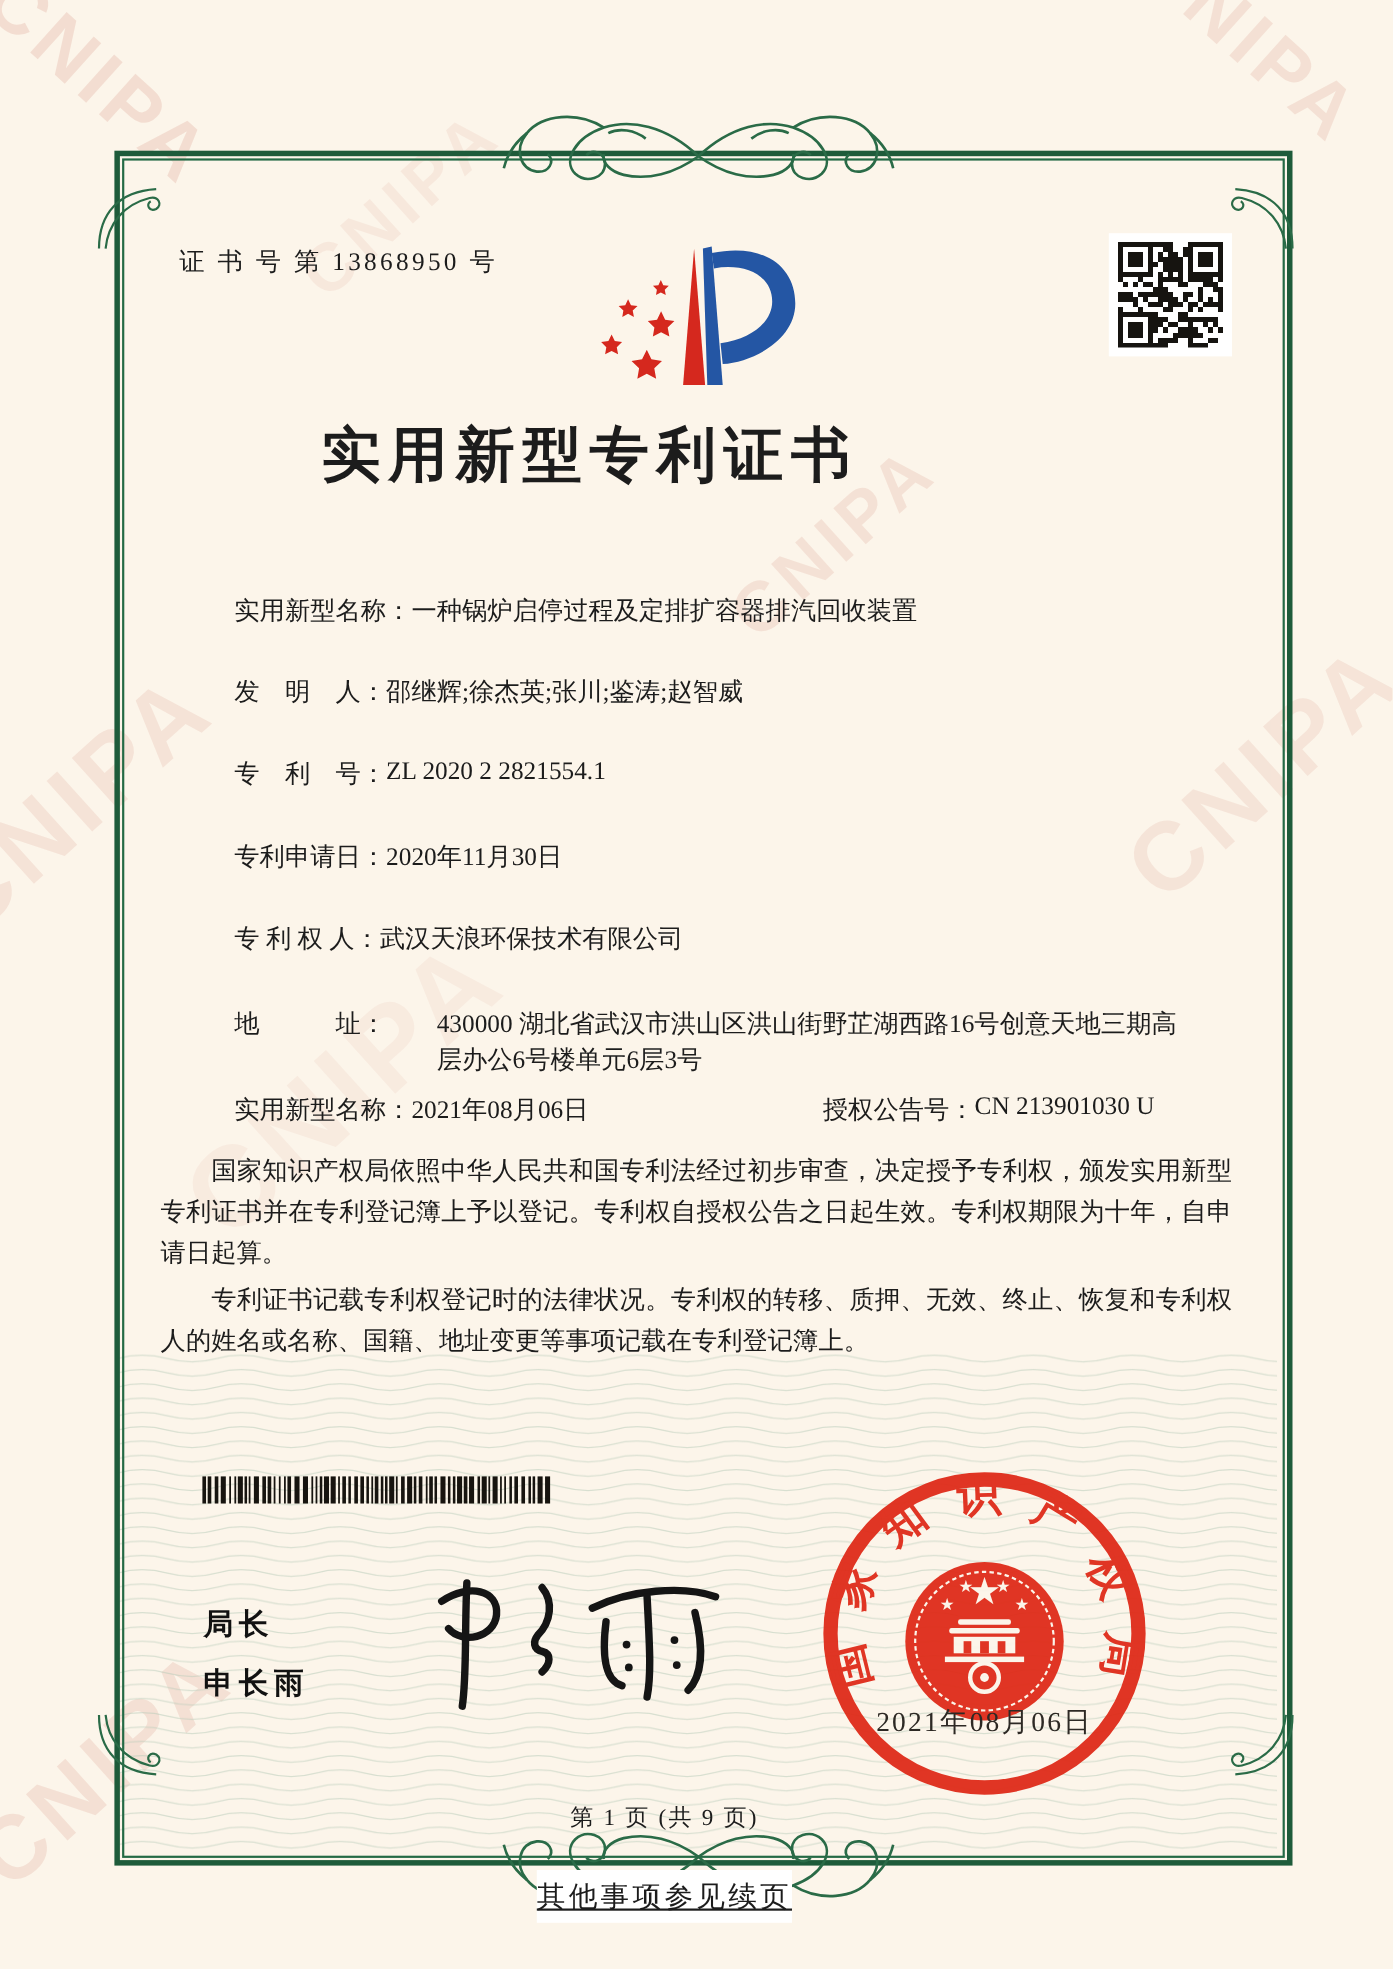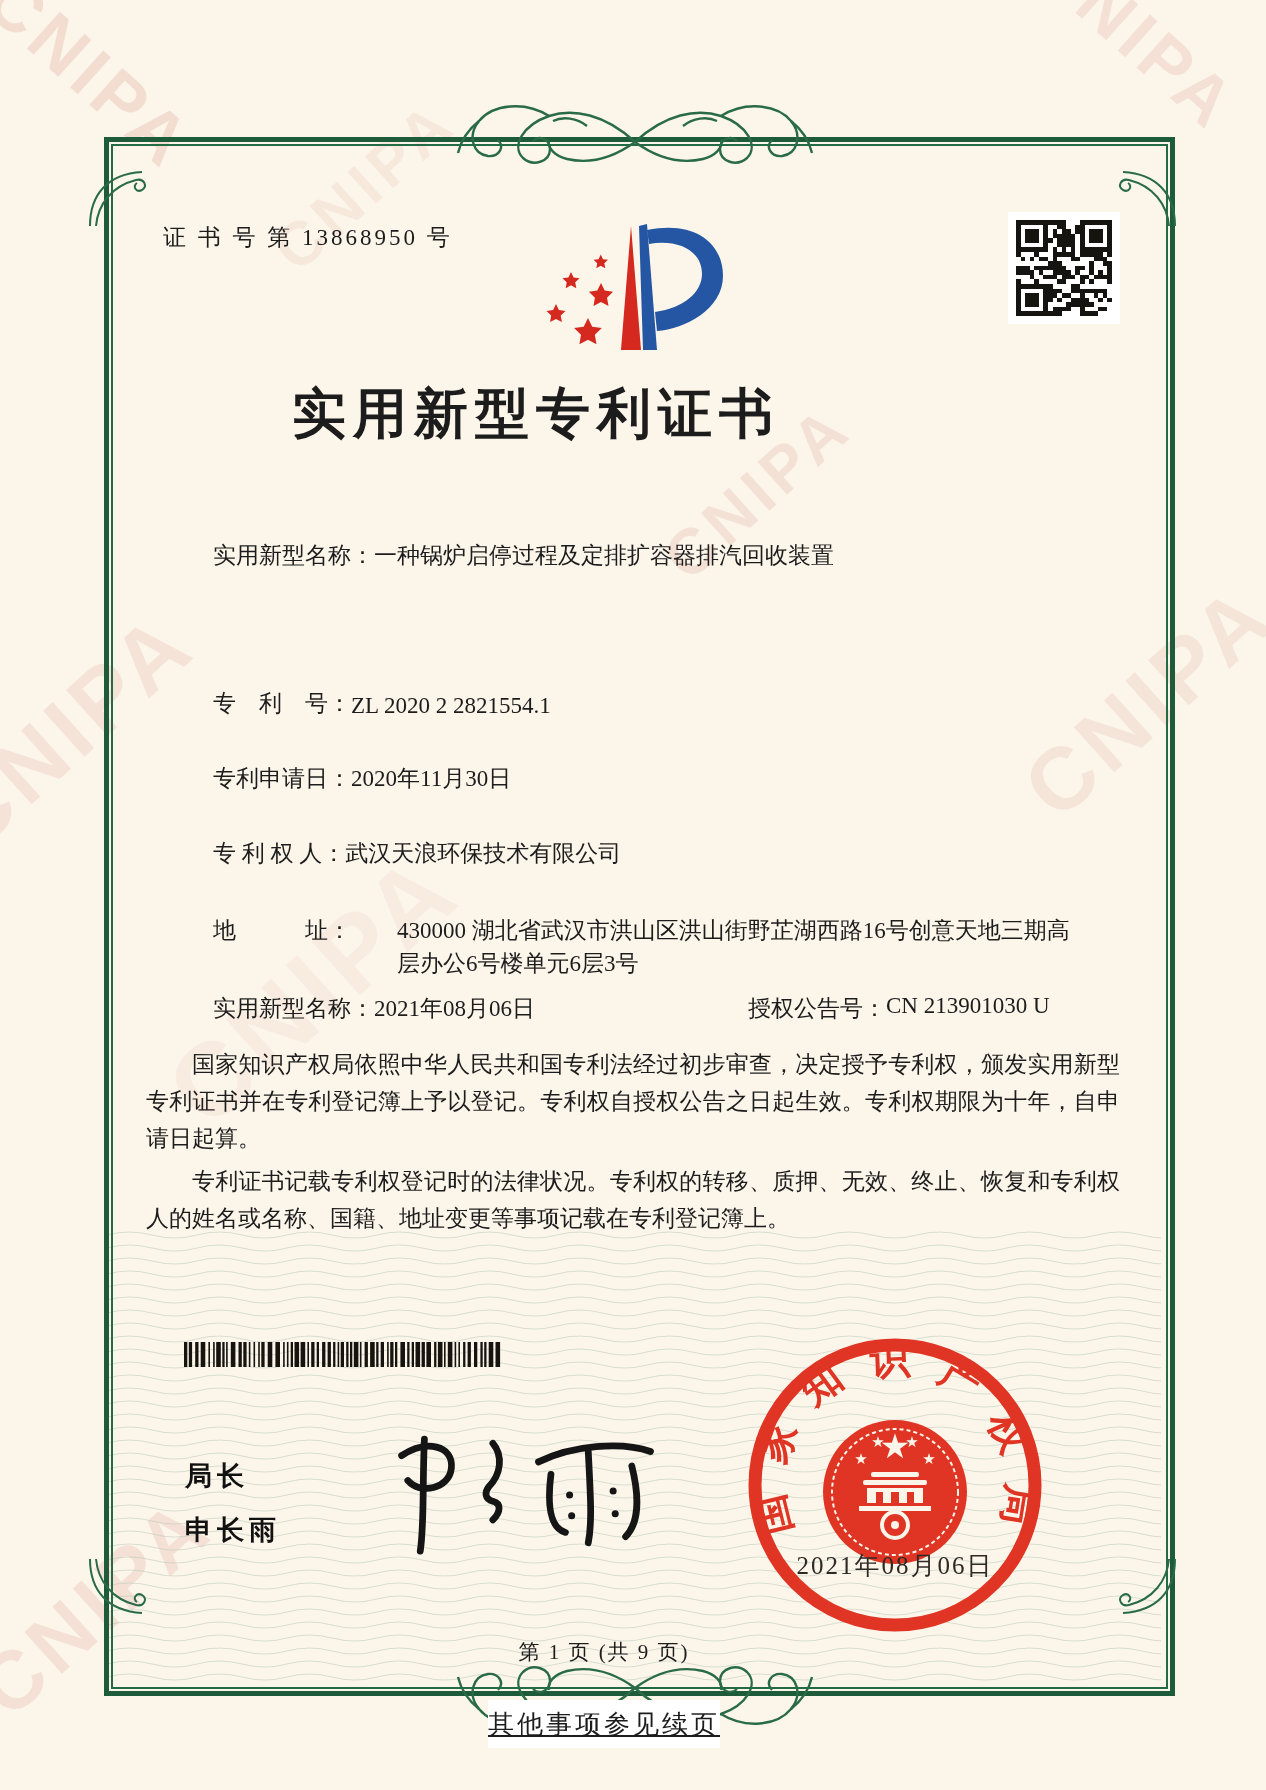--- a/index.html
+++ b/index.html
@@ -35,21 +35,21 @@
   .certno{position:absolute;left:163px;top:222px;font-size:23px;letter-spacing:3px;z-index:3;}
   .logo{position:absolute;left:543px;top:180px;z-index:3;}
   .qr{position:absolute;left:1008px;top:212px;width:112px;height:112px;background:#ffffff;z-index:3;}
   .qr svg{position:absolute;left:8px;top:8px;}
   .title{position:absolute;left:292px;top:378px;width:560px;text-align:left;
          font-size:54px;font-weight:700;letter-spacing:7px;z-index:3;}
   
   .row{position:absolute;left:165px;display:flex;font-size:23px;z-index:3;margin-left:48px;}
   .lbl{white-space:pre;}
   .val{white-space:pre-wrap;}
-  .r0{top:540px;} .r1{top:613px;} .r2{top:688px;align-items:flex-end;} .r3{top:763px;} .r4{top:838px;}
+  .r0{top:540px;} .r1{top:613px;} .r2{top:688px;} .r3{top:763px;} .r4{top:838px;}
   .r5{top:914px;width:860px;line-height:33px;gap:46px;}
   .r5 .val{width:690px;}
   .r6{top:993px;width:960px;}
   .grant-right{position:absolute;left:535px;display:flex;}
   
   .paras{position:absolute;left:146px;top:1046px;width:974px;font-size:23px;line-height:37px;
          text-align:justify;z-index:3;}
   .paras p{margin:0 0 6px 0;text-indent:2em;}
   
   .barcode{position:absolute;left:182px;top:1342px;z-index:3;}
@@ -407,20 +407,24 @@
         <rect x="17" y="20" width="1" height="1" fill="#161410"></rect>
       </svg>
   </div>
 
   <div class="title">实用新型专利证书</div>
 
   <div class="row r0">
     <span class="lbl">实用新型名称：</span>
     <span class="val">一种锅炉启停过程及定排扩容器排汽回收装置</span>
   </div>
+  <div class="row r1">
+    <span class="lbl">发　明　人：</span>
+    <span class="val">邵继辉;徐杰英;张川;鉴涛;赵智威</span>
+  </div>
   <div class="row r2">
     <span class="lbl">专　利　号：</span>
     <span class="val">ZL 2020 2 2821554.1</span>
   </div>
   <div class="row r3">
     <span class="lbl">专利申请日：</span>
     <span class="val">2020年11月30日</span>
   </div>
   <div class="row r4">
     <span class="lbl">专 利 权 人：</span>

